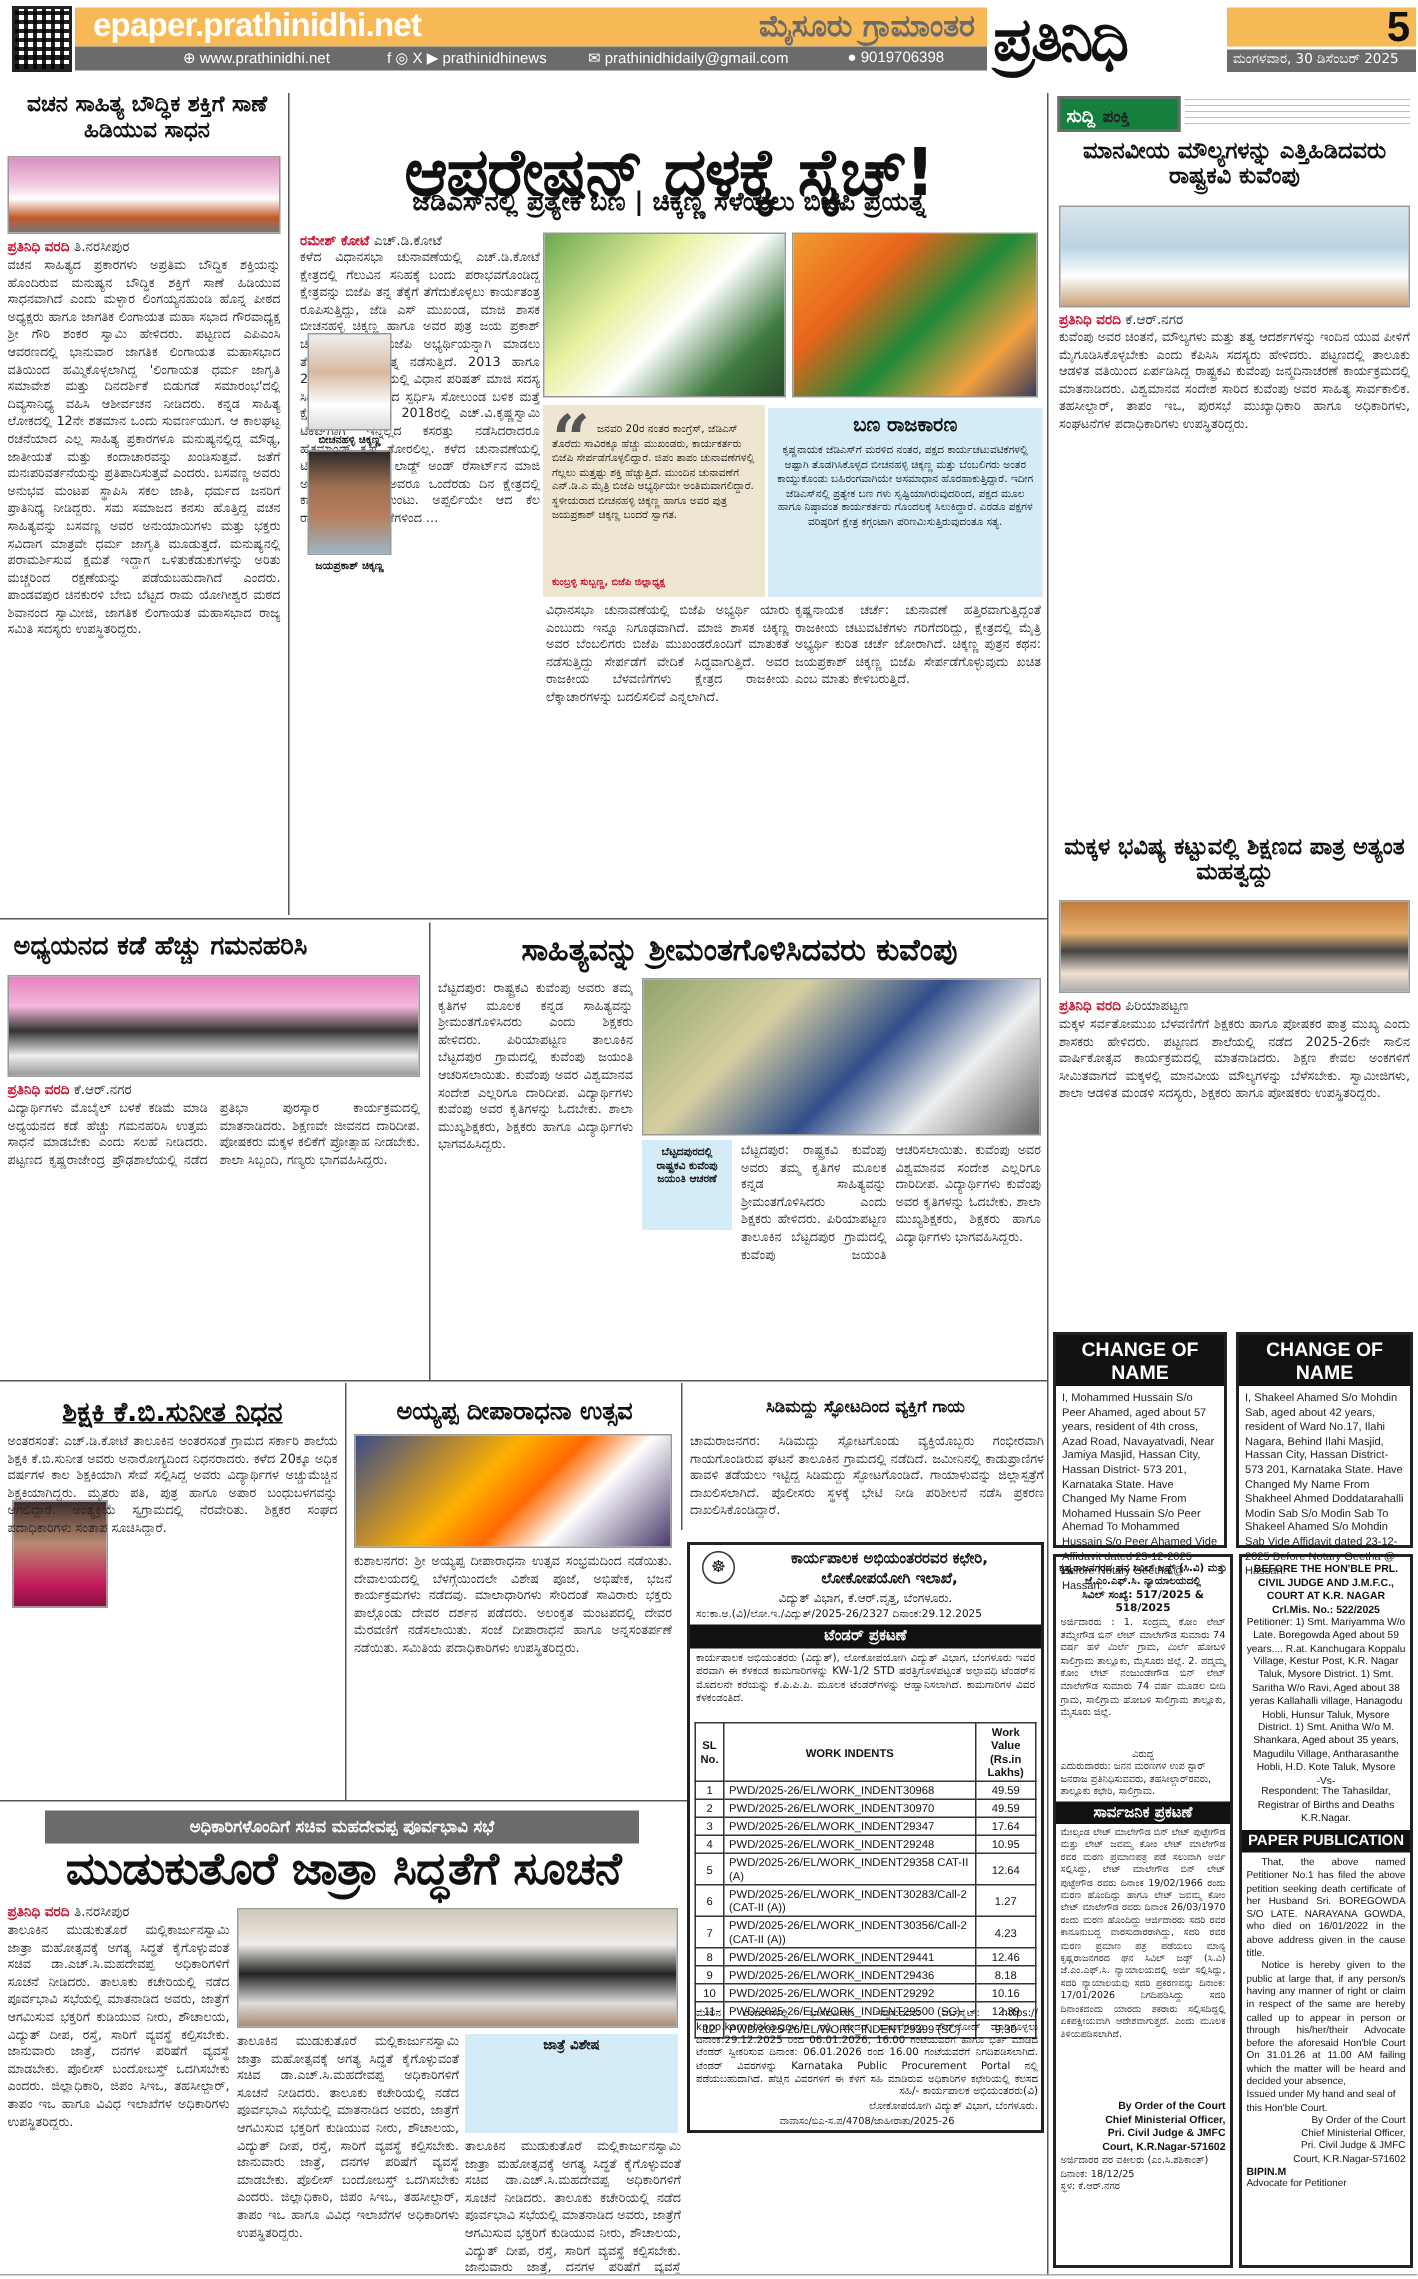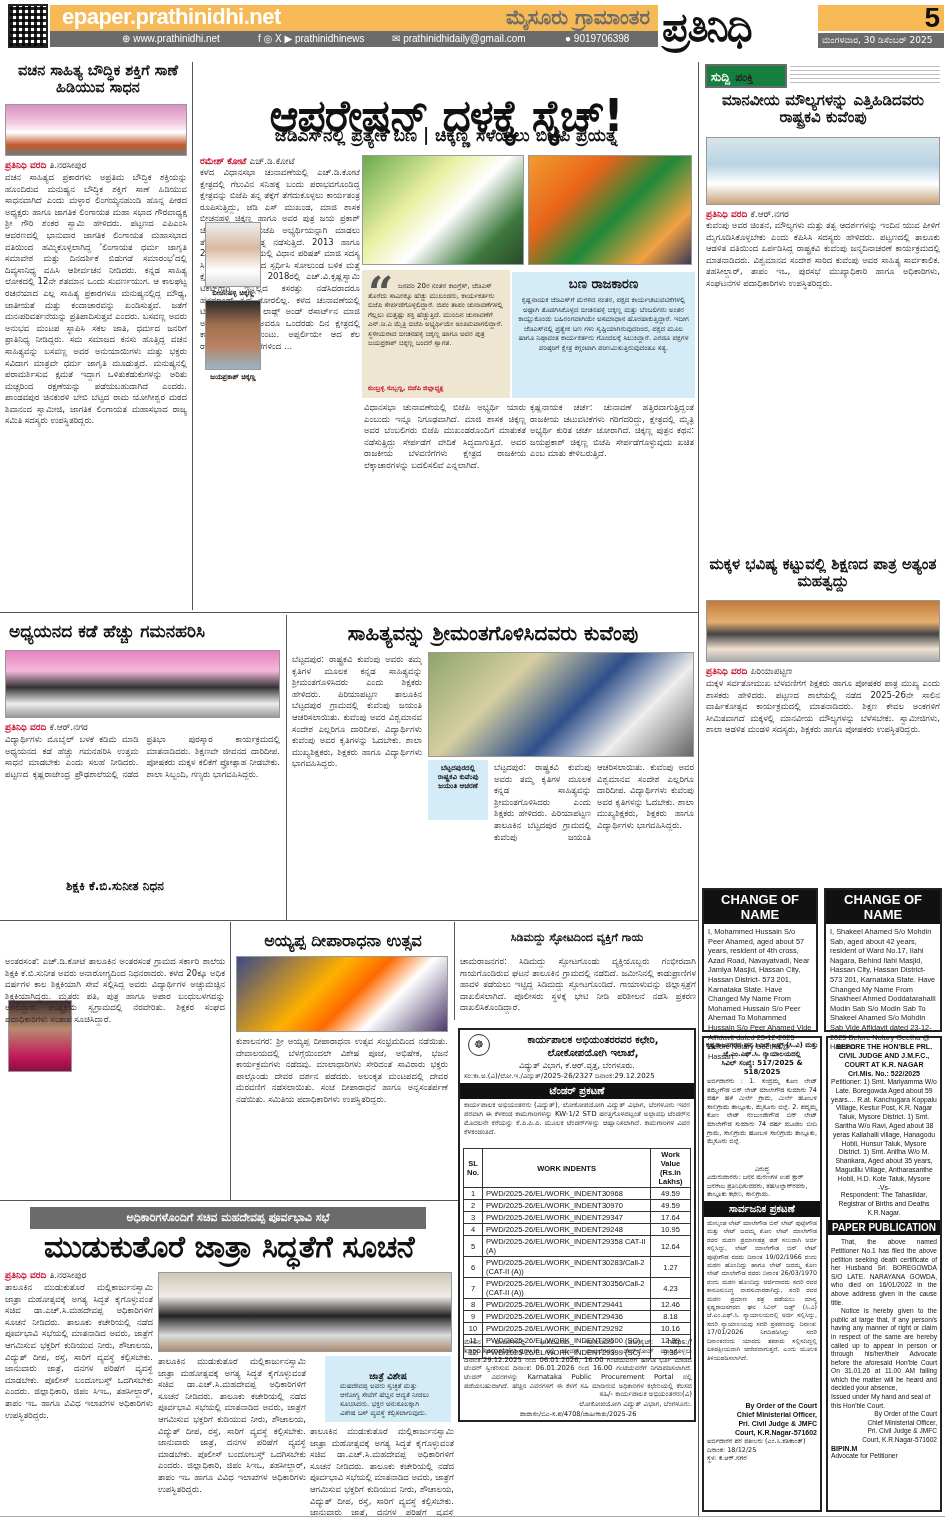--- a/index.html
+++ b/index.html
@@ -112,21 +112,21 @@
 <div class="abs vrule" style="left:286px;top:615px;height:305px;"></div>
 
 <div class="abs hl" style="left:290px;top:622px;width:406px;font-size:20px;">ಸಾಹಿತ್ಯವನ್ನು ಶ್ರೀಮಂತಗೊಳಿಸಿದವರು ಕುವೆಂಪು</div>
 <div class="abs body-text" style="left:292px;top:654px;width:130px;height:262px;">ಬೆಟ್ಟದಪುರ: ರಾಷ್ಟ್ರಕವಿ ಕುವೆಂಪು ಅವರು ತಮ್ಮ ಕೃತಿಗಳ ಮೂಲಕ ಕನ್ನಡ ಸಾಹಿತ್ಯವನ್ನು ಶ್ರೀಮಂತಗೊಳಿಸಿದರು ಎಂದು ಶಿಕ್ಷಕರು ಹೇಳಿದರು. ಪಿರಿಯಾಪಟ್ಟಣ ತಾಲೂಕಿನ ಬೆಟ್ಟದಪುರ ಗ್ರಾಮದಲ್ಲಿ ಕುವೆಂಪು ಜಯಂತಿ ಆಚರಿಸಲಾಯಿತು. ಕುವೆಂಪು ಅವರ ವಿಶ್ವಮಾನವ ಸಂದೇಶ ಎಲ್ಲರಿಗೂ ದಾರಿದೀಪ. ವಿದ್ಯಾರ್ಥಿಗಳು ಕುವೆಂಪು ಅವರ ಕೃತಿಗಳನ್ನು ಓದಬೇಕು. ಶಾಲಾ ಮುಖ್ಯಶಿಕ್ಷಕರು, ಶಿಕ್ಷಕರು ಹಾಗೂ ವಿದ್ಯಾರ್ಥಿಗಳು ಭಾಗವಹಿಸಿದ್ದರು.</div>
 <div class="abs photo" style="left:428px;top:652px;width:266px;height:105px;background:linear-gradient(135deg,#8fa46a 0%,#d6cfa0 30%,#2f4f8a 55%,#eee 75%,#666 100%);"></div>
 <div class="abs" style="left:428px;top:760px;width:60px;height:60px;background:#d4ecf7;font:bold 7px/9px 'DejaVu Sans',sans-serif;padding:4px;text-align:center;">ಬೆಟ್ಟದಪುರದಲ್ಲಿ ರಾಷ್ಟ್ರಕವಿ ಕುವೆಂಪು ಜಯಂತಿ ಆಚರಣೆ</div>
 <div class="abs body-text" style="left:494px;top:762px;width:200px;height:154px;column-count:2;column-gap:6px;">ಬೆಟ್ಟದಪುರ: ರಾಷ್ಟ್ರಕವಿ ಕುವೆಂಪು ಅವರು ತಮ್ಮ ಕೃತಿಗಳ ಮೂಲಕ ಕನ್ನಡ ಸಾಹಿತ್ಯವನ್ನು ಶ್ರೀಮಂತಗೊಳಿಸಿದರು ಎಂದು ಶಿಕ್ಷಕರು ಹೇಳಿದರು. ಪಿರಿಯಾಪಟ್ಟಣ ತಾಲೂಕಿನ ಬೆಟ್ಟದಪುರ ಗ್ರಾಮದಲ್ಲಿ ಕುವೆಂಪು ಜಯಂತಿ ಆಚರಿಸಲಾಯಿತು. ಕುವೆಂಪು ಅವರ ವಿಶ್ವಮಾನವ ಸಂದೇಶ ಎಲ್ಲರಿಗೂ ದಾರಿದೀಪ. ವಿದ್ಯಾರ್ಥಿಗಳು ಕುವೆಂಪು ಅವರ ಕೃತಿಗಳನ್ನು ಓದಬೇಕು. ಶಾಲಾ ಮುಖ್ಯಶಿಕ್ಷಕರು, ಶಿಕ್ಷಕರು ಹಾಗೂ ವಿದ್ಯಾರ್ಥಿಗಳು ಭಾಗವಹಿಸಿದ್ದರು.</div>
 
 <div class="abs hrule" style="left:0;top:920px;width:698px;"></div>
 
-<div class="abs hl" style="left:4px;top:880px;width:222px;font-size:12px;">ಶಿಕ್ಷಕಿ ಕೆ.ಬಿ.ಸುನೀತ ನಿಧನ</div>
+<div class="abs hl" style="left:4px;top:932px;width:222px;font-size:18px;text-decoration:underline;">ಶಿಕ್ಷಕಿ ಕೆ.ಬಿ.ಸುನೀತ ನಿಧನ</div>
 <div class="abs photo" style="left:8px;top:1000px;width:64px;height:72px;background:linear-gradient(180deg,#3a2a2a 0%,#b98a70 40%,#c2185b 80%,#8a1040 100%);"></div>
 <div class="abs body-text" style="left:5px;top:956px;width:220px;height:242px;">ಅಂತರಸಂತೆ: ಎಚ್.ಡಿ.ಕೋಟೆ ತಾಲೂಕಿನ ಅಂತರಸಂತೆ ಗ್ರಾಮದ ಸರ್ಕಾರಿ ಶಾಲೆಯ ಶಿಕ್ಷಕಿ ಕೆ.ಬಿ.ಸುನೀತ ಅವರು ಅನಾರೋಗ್ಯದಿಂದ ನಿಧನರಾದರು. ಕಳೆದ 20ಕ್ಕೂ ಅಧಿಕ ವರ್ಷಗಳ ಕಾಲ ಶಿಕ್ಷಕಿಯಾಗಿ ಸೇವೆ ಸಲ್ಲಿಸಿದ್ದ ಅವರು ವಿದ್ಯಾರ್ಥಿಗಳ ಅಚ್ಚುಮೆಚ್ಚಿನ ಶಿಕ್ಷಕಿಯಾಗಿದ್ದರು. ಮೃತರು ಪತಿ, ಪುತ್ರ ಹಾಗೂ ಅಪಾರ ಬಂಧುಬಳಗವನ್ನು ಅಗಲಿದ್ದಾರೆ. ಅಂತ್ಯಕ್ರಿಯೆ ಸ್ವಗ್ರಾಮದಲ್ಲಿ ನೆರವೇರಿತು. ಶಿಕ್ಷಕರ ಸಂಘದ ಪದಾಧಿಕಾರಿಗಳು ಸಂತಾಪ ಸೂಚಿಸಿದ್ದಾರೆ.</div>
 <div class="abs vrule" style="left:230px;top:922px;height:278px;"></div>
 
 <div class="abs hl" style="left:234px;top:932px;width:218px;font-size:16px;">ಅಯ್ಯಪ್ಪ ದೀಪಾರಾಧನಾ ಉತ್ಸವ</div>
 <div class="abs photo" style="left:236px;top:956px;width:212px;height:76px;background:linear-gradient(135deg,#3a4a8a 0%,#ffb000 40%,#ff6a00 55%,#fff 70%,#4a3a6a 100%);"></div>
 <div class="abs body-text" style="left:236px;top:1036px;width:212px;height:164px;">ಕುಶಾಲನಗರ: ಶ್ರೀ ಅಯ್ಯಪ್ಪ ದೀಪಾರಾಧನಾ ಉತ್ಸವ ಸಂಭ್ರಮದಿಂದ ನಡೆಯಿತು. ದೇವಾಲಯದಲ್ಲಿ ಬೆಳಗ್ಗೆಯಿಂದಲೇ ವಿಶೇಷ ಪೂಜೆ, ಅಭಿಷೇಕ, ಭಜನೆ ಕಾರ್ಯಕ್ರಮಗಳು ನಡೆದವು. ಮಾಲಾಧಾರಿಗಳು ಸೇರಿದಂತೆ ಸಾವಿರಾರು ಭಕ್ತರು ಪಾಲ್ಗೊಂಡು ದೇವರ ದರ್ಶನ ಪಡೆದರು. ಅಲಂಕೃತ ಮಂಟಪದಲ್ಲಿ ದೇವರ ಮೆರವಣಿಗೆ ನಡೆಸಲಾಯಿತು. ಸಂಜೆ ದೀಪಾರಾಧನೆ ಹಾಗೂ ಅನ್ನಸಂತರ್ಪಣೆ ನಡೆಯಿತು. ಸಮಿತಿಯ ಪದಾಧಿಕಾರಿಗಳು ಉಪಸ್ಥಿತರಿದ್ದರು.</div>
 <div class="abs vrule" style="left:454px;top:922px;height:98px;"></div>
 
 <div class="abs hl" style="left:458px;top:932px;width:238px;font-size:11px;">ಸಿಡಿಮದ್ದು ಸ್ಫೋಟದಿಂದ ವ್ಯಕ್ತಿಗೆ ಗಾಯ</div>
@@ -219,23 +219,22 @@
   <div class="abs" style="left:4px;top:380px;width:228px;text-align:center;font:6.5px 'DejaVu Sans',sans-serif;">ವಾವಾಸಂ/ಬಿಎ-ಸ.ಪ/4708/ಜಾಹೀರಾತು/2025-26</div>
 </div>
 
 <div class="abs hrule" style="left:0;top:1200px;width:458px;"></div>
 <div class="abs tag" style="left:30px;top:1207px;width:396px;height:22px;line-height:22px;font-size:11px;">ಅಧಿಕಾರಿಗಳೊಂದಿಗೆ ಸಚಿವ ಮಹದೇವಪ್ಪ ಪೂರ್ವಭಾವಿ ಸಭೆ</div>
 <div class="abs hl" style="left:4px;top:1230px;width:450px;font-size:30px;letter-spacing:-0.5px;">ಮುಡುಕುತೊರೆ ಜಾತ್ರಾ ಸಿದ್ಧತೆಗೆ ಸೂಚನೆ</div>
 <div class="abs byline" style="left:5px;top:1270px;"><b>ಪ್ರತಿನಿಧಿ ವರದಿ</b> <span>ತಿ.ನರಸೀಪುರ</span></div>
 <div class="abs body-text" style="left:5px;top:1282px;width:148px;height:234px;">ತಾಲೂಕಿನ ಮುಡುಕುತೊರೆ ಮಲ್ಲಿಕಾರ್ಜುನಸ್ವಾಮಿ ಜಾತ್ರಾ ಮಹೋತ್ಸವಕ್ಕೆ ಅಗತ್ಯ ಸಿದ್ಧತೆ ಕೈಗೊಳ್ಳುವಂತೆ ಸಚಿವ ಡಾ.ಎಚ್.ಸಿ.ಮಹದೇವಪ್ಪ ಅಧಿಕಾರಿಗಳಿಗೆ ಸೂಚನೆ ನೀಡಿದರು. ತಾಲೂಕು ಕಚೇರಿಯಲ್ಲಿ ನಡೆದ ಪೂರ್ವಭಾವಿ ಸಭೆಯಲ್ಲಿ ಮಾತನಾಡಿದ ಅವರು, ಜಾತ್ರೆಗೆ ಆಗಮಿಸುವ ಭಕ್ತರಿಗೆ ಕುಡಿಯುವ ನೀರು, ಶೌಚಾಲಯ, ವಿದ್ಯುತ್ ದೀಪ, ರಸ್ತೆ, ಸಾರಿಗೆ ವ್ಯವಸ್ಥೆ ಕಲ್ಪಿಸಬೇಕು. ಜಾನುವಾರು ಜಾತ್ರೆ, ದನಗಳ ಪರಿಷೆಗೆ ವ್ಯವಸ್ಥೆ ಮಾಡಬೇಕು. ಪೊಲೀಸ್ ಬಂದೋಬಸ್ತ್ ಒದಗಿಸಬೇಕು ಎಂದರು. ಜಿಲ್ಲಾಧಿಕಾರಿ, ಜಿಪಂ ಸಿಇಒ, ತಹಸೀಲ್ದಾರ್, ತಾಪಂ ಇಒ ಹಾಗೂ ವಿವಿಧ ಇಲಾಖೆಗಳ ಅಧಿಕಾರಿಗಳು ಉಪಸ್ಥಿತರಿದ್ದರು.</div>
 <div class="abs photo" style="left:158px;top:1272px;width:294px;height:80px;background:linear-gradient(180deg,#cfc6b8 0%,#f0ede8 30%,#222 55%,#ddd 80%,#aa8a70 100%);"></div>
 <div class="abs body-text" style="left:158px;top:1356px;width:148px;height:160px;">ತಾಲೂಕಿನ ಮುಡುಕುತೊರೆ ಮಲ್ಲಿಕಾರ್ಜುನಸ್ವಾಮಿ ಜಾತ್ರಾ ಮಹೋತ್ಸವಕ್ಕೆ ಅಗತ್ಯ ಸಿದ್ಧತೆ ಕೈಗೊಳ್ಳುವಂತೆ ಸಚಿವ ಡಾ.ಎಚ್.ಸಿ.ಮಹದೇವಪ್ಪ ಅಧಿಕಾರಿಗಳಿಗೆ ಸೂಚನೆ ನೀಡಿದರು. ತಾಲೂಕು ಕಚೇರಿಯಲ್ಲಿ ನಡೆದ ಪೂರ್ವಭಾವಿ ಸಭೆಯಲ್ಲಿ ಮಾತನಾಡಿದ ಅವರು, ಜಾತ್ರೆಗೆ ಆಗಮಿಸುವ ಭಕ್ತರಿಗೆ ಕುಡಿಯುವ ನೀರು, ಶೌಚಾಲಯ, ವಿದ್ಯುತ್ ದೀಪ, ರಸ್ತೆ, ಸಾರಿಗೆ ವ್ಯವಸ್ಥೆ ಕಲ್ಪಿಸಬೇಕು. ಜಾನುವಾರು ಜಾತ್ರೆ, ದನಗಳ ಪರಿಷೆಗೆ ವ್ಯವಸ್ಥೆ ಮಾಡಬೇಕು. ಪೊಲೀಸ್ ಬಂದೋಬಸ್ತ್ ಒದಗಿಸಬೇಕು ಎಂದರು. ಜಿಲ್ಲಾಧಿಕಾರಿ, ಜಿಪಂ ಸಿಇಒ, ತಹಸೀಲ್ದಾರ್, ತಾಪಂ ಇಒ ಹಾಗೂ ವಿವಿಧ ಇಲಾಖೆಗಳ ಅಧಿಕಾರಿಗಳು ಉಪಸ್ಥಿತರಿದ್ದರು.</div>
-<div class="abs" style="left:325px;top:1356px;width:126px;height:66px;background:#d4ecf7;padding:15px;">
+<div class="abs" style="left:310px;top:1356px;width:142px;height:66px;background:#d4ecf7;padding:3px;">
   <div style="font:bold 9px 'DejaVu Sans',sans-serif;text-align:center;">ಜಾತ್ರೆ ವಿಶೇಷ</div>
-  <div style="font:7px/9px 'DejaVu Sans',sans-serif;height:46px;overflow:hidden;">ಮಹದೇವಪ್ಪ ಅವರು ಸ್ವಚ್ಛತೆ ಮತ್ತು ಆರೋಗ್ಯ ಸೇವೆಗೆ ಹೆಚ್ಚಿನ ಆದ್ಯತೆ ನೀಡಲು ಸೂಚಿಸಿದರು. ಭಕ್ತರ ಅನುಕೂಲಕ್ಕಾಗಿ ವಿಶೇಷ ಬಸ್ ವ್ಯವಸ್ಥೆ ಕಲ್ಪಿಸಲಾಗುವುದು.</div>
 </div>
 <div class="abs body-text" style="left:310px;top:1426px;width:144px;height:90px;">ತಾಲೂಕಿನ ಮುಡುಕುತೊರೆ ಮಲ್ಲಿಕಾರ್ಜುನಸ್ವಾಮಿ ಜಾತ್ರಾ ಮಹೋತ್ಸವಕ್ಕೆ ಅಗತ್ಯ ಸಿದ್ಧತೆ ಕೈಗೊಳ್ಳುವಂತೆ ಸಚಿವ ಡಾ.ಎಚ್.ಸಿ.ಮಹದೇವಪ್ಪ ಅಧಿಕಾರಿಗಳಿಗೆ ಸೂಚನೆ ನೀಡಿದರು. ತಾಲೂಕು ಕಚೇರಿಯಲ್ಲಿ ನಡೆದ ಪೂರ್ವಭಾವಿ ಸಭೆಯಲ್ಲಿ ಮಾತನಾಡಿದ ಅವರು, ಜಾತ್ರೆಗೆ ಆಗಮಿಸುವ ಭಕ್ತರಿಗೆ ಕುಡಿಯುವ ನೀರು, ಶೌಚಾಲಯ, ವಿದ್ಯುತ್ ದೀಪ, ರಸ್ತೆ, ಸಾರಿಗೆ ವ್ಯವಸ್ಥೆ ಕಲ್ಪಿಸಬೇಕು. ಜಾನುವಾರು ಜಾತ್ರೆ, ದನಗಳ ಪರಿಷೆಗೆ ವ್ಯವಸ್ಥೆ ಮಾಡಬೇಕು. ಪೊಲೀಸ್ ಬಂದೋಬಸ್ತ್ ಒದಗಿಸಬೇಕು ಎಂದರು. ಜಿಲ್ಲಾಧಿಕಾರಿ, ಜಿಪಂ ಸಿಇಒ, ತಹಸೀಲ್ದಾರ್, ತಾಪಂ ಇಒ ಹಾಗೂ ವಿವಿಧ ಇಲಾಖೆಗಳ ಅಧಿಕಾರಿಗಳು ಉಪಸ್ಥಿತರಿದ್ದರು.</div>
 
 <div class="abs box" style="left:702px;top:888px;width:116px;height:144px;">
   <div class="ad-head">CHANGE OF NAME</div>
   <div class="ad-body" style="font-size:7.4px;line-height:9.6px;">I, Mohammed Hussain S/o Peer Ahamed, aged about 57 years, resident of 4th cross, Azad Road, Navayatvadi, Near Jamiya Masjid, Hassan City, Hassan District- 573 201, Karnataka State. Have Changed My Name From Mohamed Hussain S/o Peer Ahemad To Mohammed Hussain S/o Peer Ahamed Vide Affidavit dated 23-12-2025 Before Notary Geetha @ Hassan.</div>
 </div>
 <div class="abs box" style="left:824px;top:888px;width:118px;height:144px;">
   <div class="ad-head">CHANGE OF NAME</div>
   <div class="ad-body" style="font-size:7.4px;line-height:9.6px;">I, Shakeel Ahamed S/o Mohdin Sab, aged about 42 years, resident of Ward No.17, Ilahi Nagara, Behind Ilahi Masjid, Hassan City, Hassan District- 573 201, Karnataka State. Have Changed My Name From Shakheel Ahmed Doddatarahalli Modin Sab S/o Modin Sab To Shakeel Ahamed S/o Mohdin Sab Vide Affidavit dated 23-12-2025 Before Notary Geetha @ Hassan.</div>

